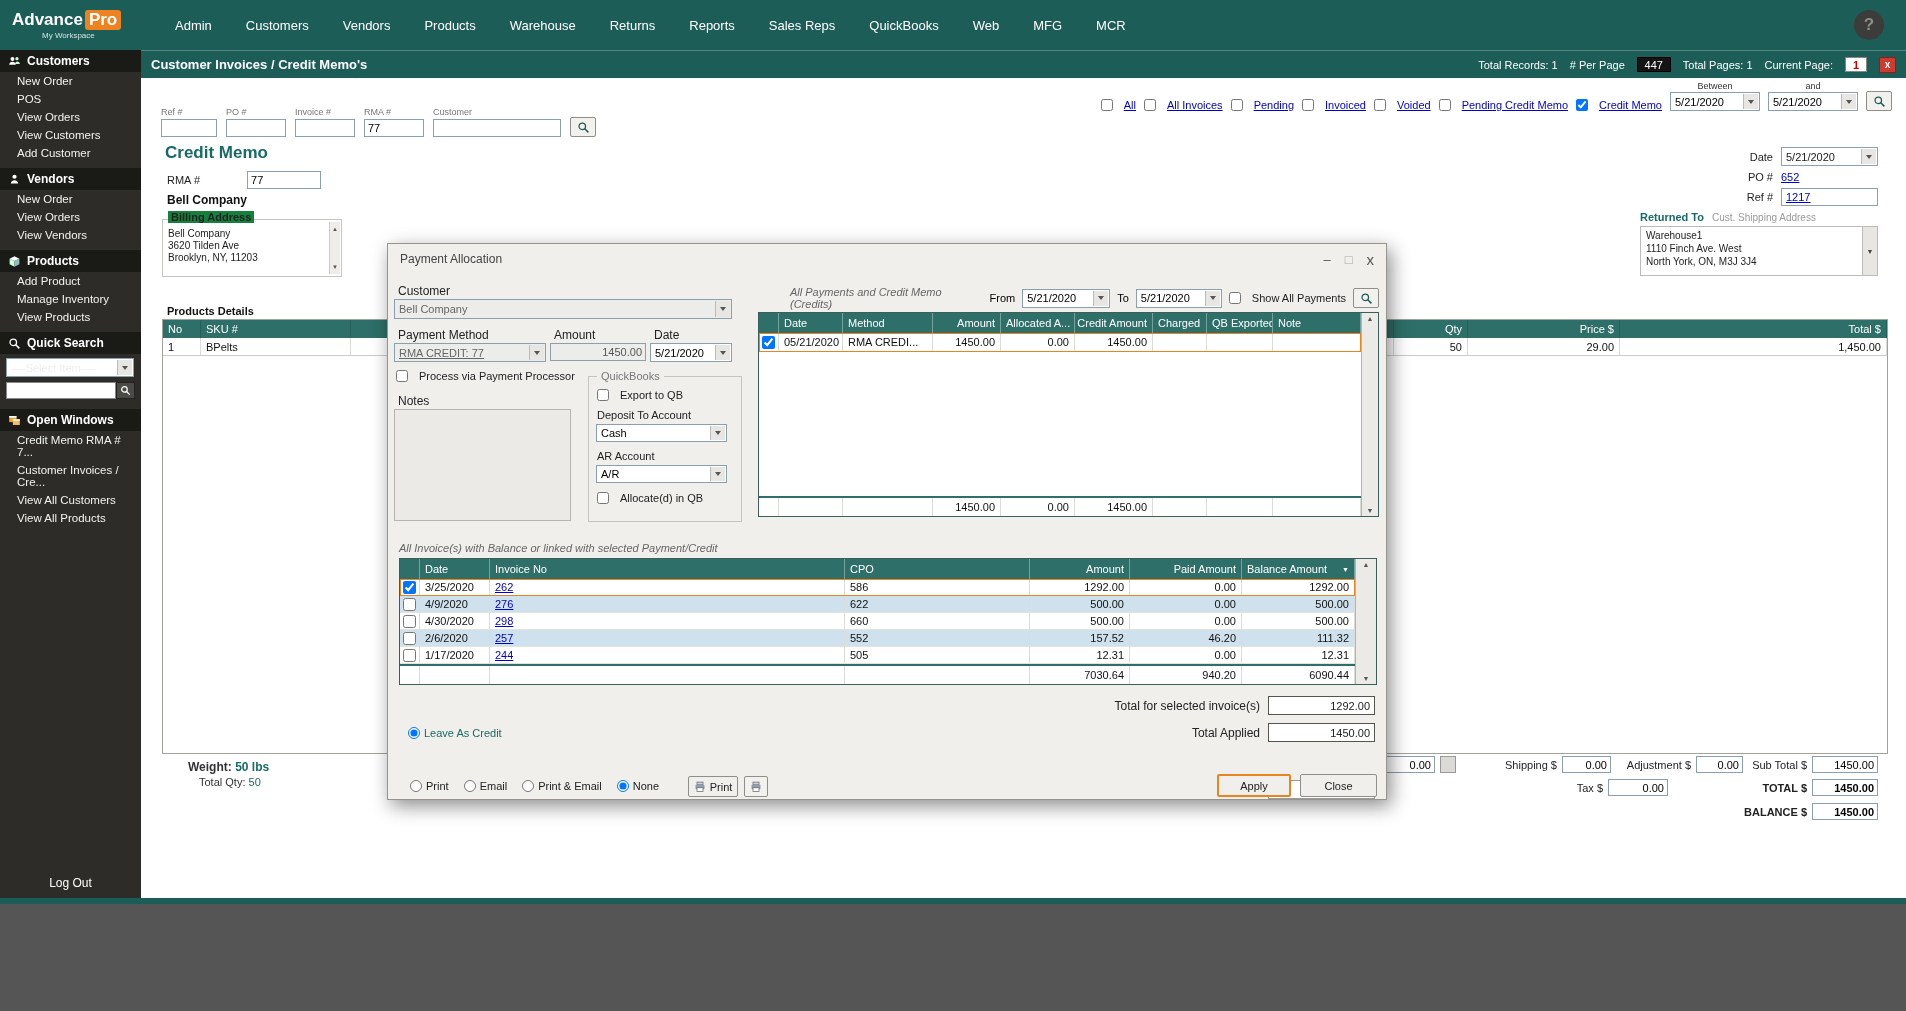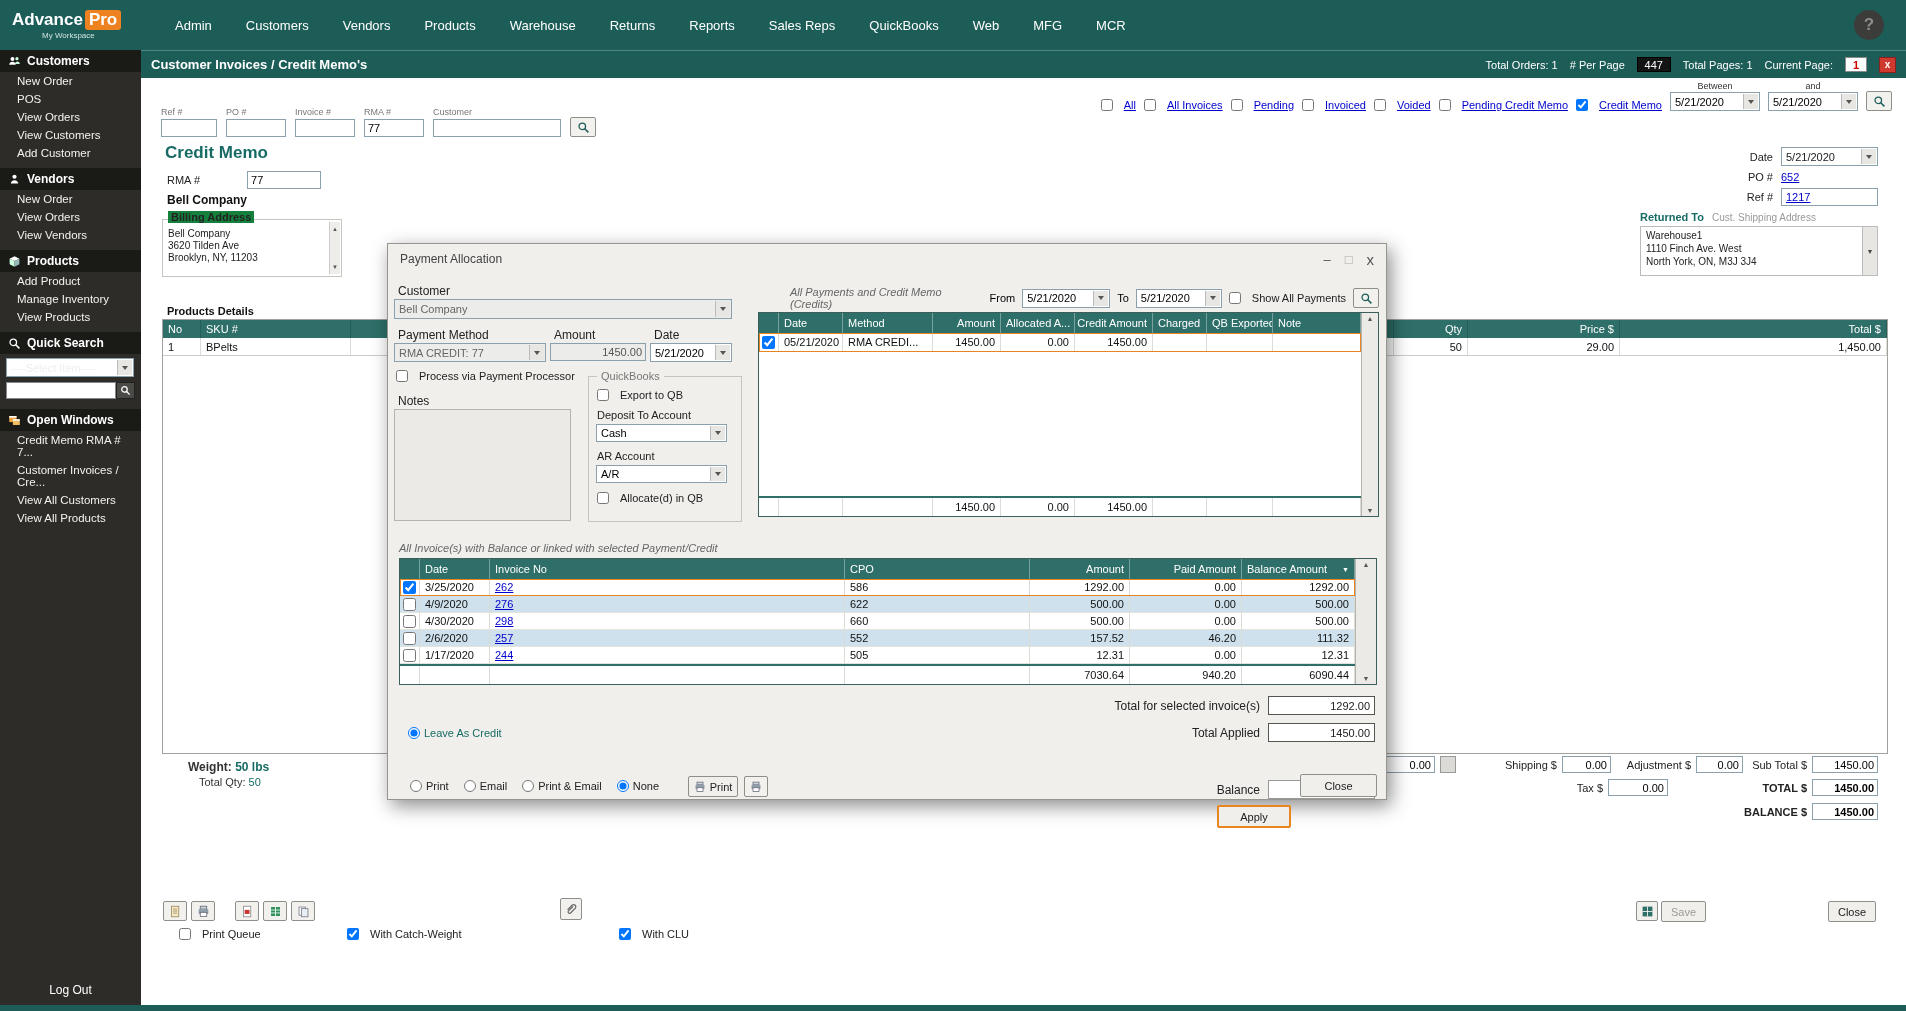--- a/index.html
+++ b/index.html
@@ -1,18 +1,18 @@
 <!DOCTYPE html>
 <html><head>
 <meta charset="utf-8">
 <style>
   * { margin:0; padding:0; box-sizing:border-box; }
   html,body { background:#555; }
   body { font-family:"Liberation Sans", sans-serif; }
-  .screen { position:relative; width:1906px; height:1011px; background:#fff; overflow:hidden; }
+  .screen { position:relative; width:1906px; height:904px; background:#fff; overflow:hidden; }
 
   
   .topbar { position:absolute; left:0; top:0; width:100%; height:50px; background:#1d5d58; display:flex; align-items:center; }
   .logo { width:141px; padding-left:12px; color:#fff; }
   .logo-line { display:flex; align-items:center; font-weight:bold; font-size:17px; }
   .logo-pro { background:#ee8120; color:#fff; padding:0 4px; border-radius:3px; margin-left:2px; }
   .logo-sub { font-size:8px; color:#cfe3e0; margin-top:1px; padding-left:30px; }
   .mainnav { display:flex; gap:34px; margin-left:34px; }
   .mainnav span { color:#fff; font-size:13px; cursor:default; }
   .help { position:absolute; right:22px; top:10px; width:30px; height:30px; border-radius:50%; background:#3c3c3a; color:#8d8d8a; font-weight:bold; font-size:17px; display:flex; align-items:center; justify-content:center; }
@@ -241,21 +241,21 @@
     <div class="sbitem">View All Customers</div>
     <div class="sbitem">View All Products</div>
     <div class="logout">Log Out</div>
   </aside>
 
   <main class="content">
 
     <div class="titlebar">
       <span class="tb-title">Customer Invoices / Credit Memo's</span>
       <div class="tb-stats">
-        <span><span>Total Orders:</span> <span>1</span></span>
+        <span><span>Total Records:</span> <span>1</span></span>
         <span># Per Page</span>
         <input class="ppinp" value="447" style="">
         <span><span>Total Pages:</span> <span>1</span></span>
         <span>Current Page:</span>
         <div class="curpg">1</div>
         <div class="redx">x</div>
       </div>
     </div>
 
     <div class="filterbar">
@@ -514,21 +514,21 @@
     </div>
 
     <span class="m-lbl" style="left:10px; top:40px;">Customer</span>
     <div class="sel dis abs" style="left:6px; top:55px; width:338px; height:20px;">
         <span>Bell Company</span>
       </div>
 
     <span class="m-lbl" style="left:10px; top:84px;">Payment Method</span>
     <span class="m-lbl" style="left:166px; top:84px;">Amount</span>
     <span class="m-lbl" style="left:266px; top:84px;">Date</span>
-    <div class="sel dis abs" style="left:6px; top:99px; width:152px;">
+    <div class="sel dis abs" style="left:6px; top:99px; width:152px;text-decoration:underline;">
         <span>RMA CREDIT: 77</span>
       </div>
     <input class="inp num dis abs" style="left: 162px; top: 99px; width: 96px;" value="1450.00">
     <div class="sel abs" style="left:262px; top:99px; width:82px;">
         <span>5/21/2020</span>
       </div>
 
     <label class="cbx abs" style="left:8px; top:126px;">
         <input type="checkbox" style="">
         <span>Process via Payment Processor</span>
@@ -766,18 +766,18 @@
       <span>Print</span>
     </button>
     <div class="iconbtn abs" style="left:356px; top:532px; width:24px; height:21px;">
       <svg width="12" height="12" viewBox="0 0 16 16">
           <rect x="4" y="1.5" width="8" height="3.5" fill="#cfd6da" stroke="#667"></rect>
           <rect x="2" y="5" width="12" height="6" rx="1" fill="#8fa0aa"></rect>
           <rect x="4" y="9" width="8" height="5" fill="#fff" stroke="#667"></rect>
         </svg>
     </div>
 
-    <button class="btn abs" style="left:829px; top:561px; width:74px; height:23px; border:2px solid #e8851f;">Apply</button>
+    <button class="btn abs" style="left:829px; top:530px; width:74px; height:23px; border:2px solid #e8851f;">Apply</button>
     <button class="btn abs" style="left:912px; top:530px; width:77px; height:23px;">Close</button>
   </div>
 
   <div class="footerstrip"></div>
 </div>
 
 </body></html>

